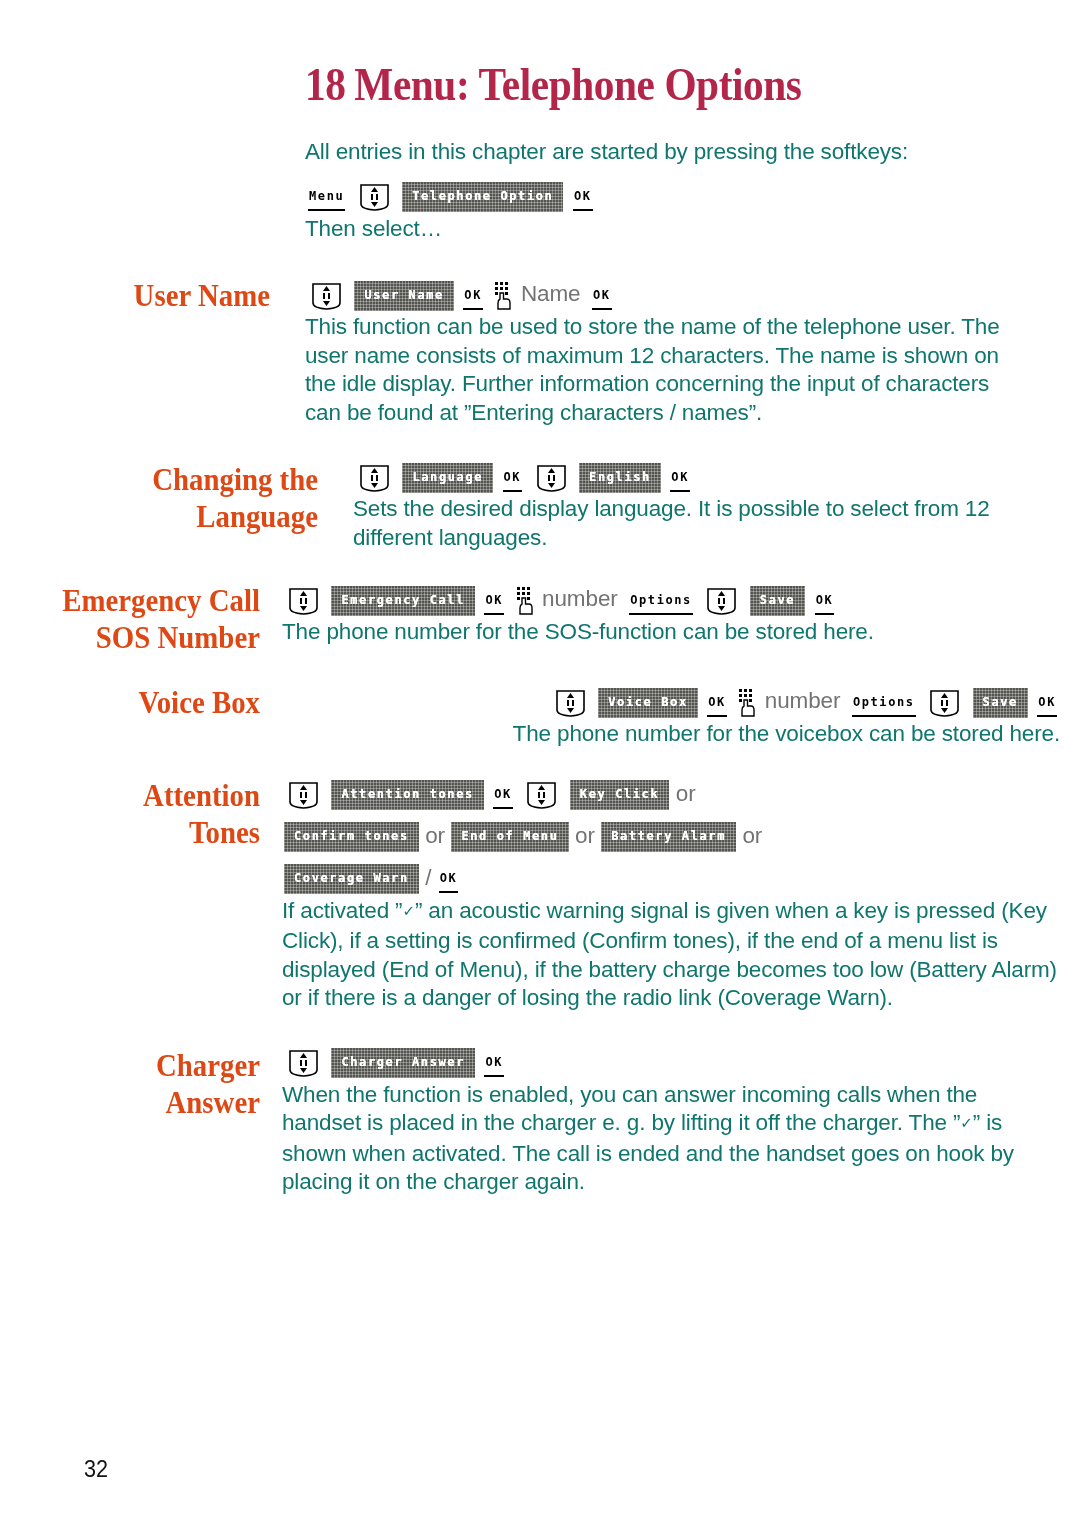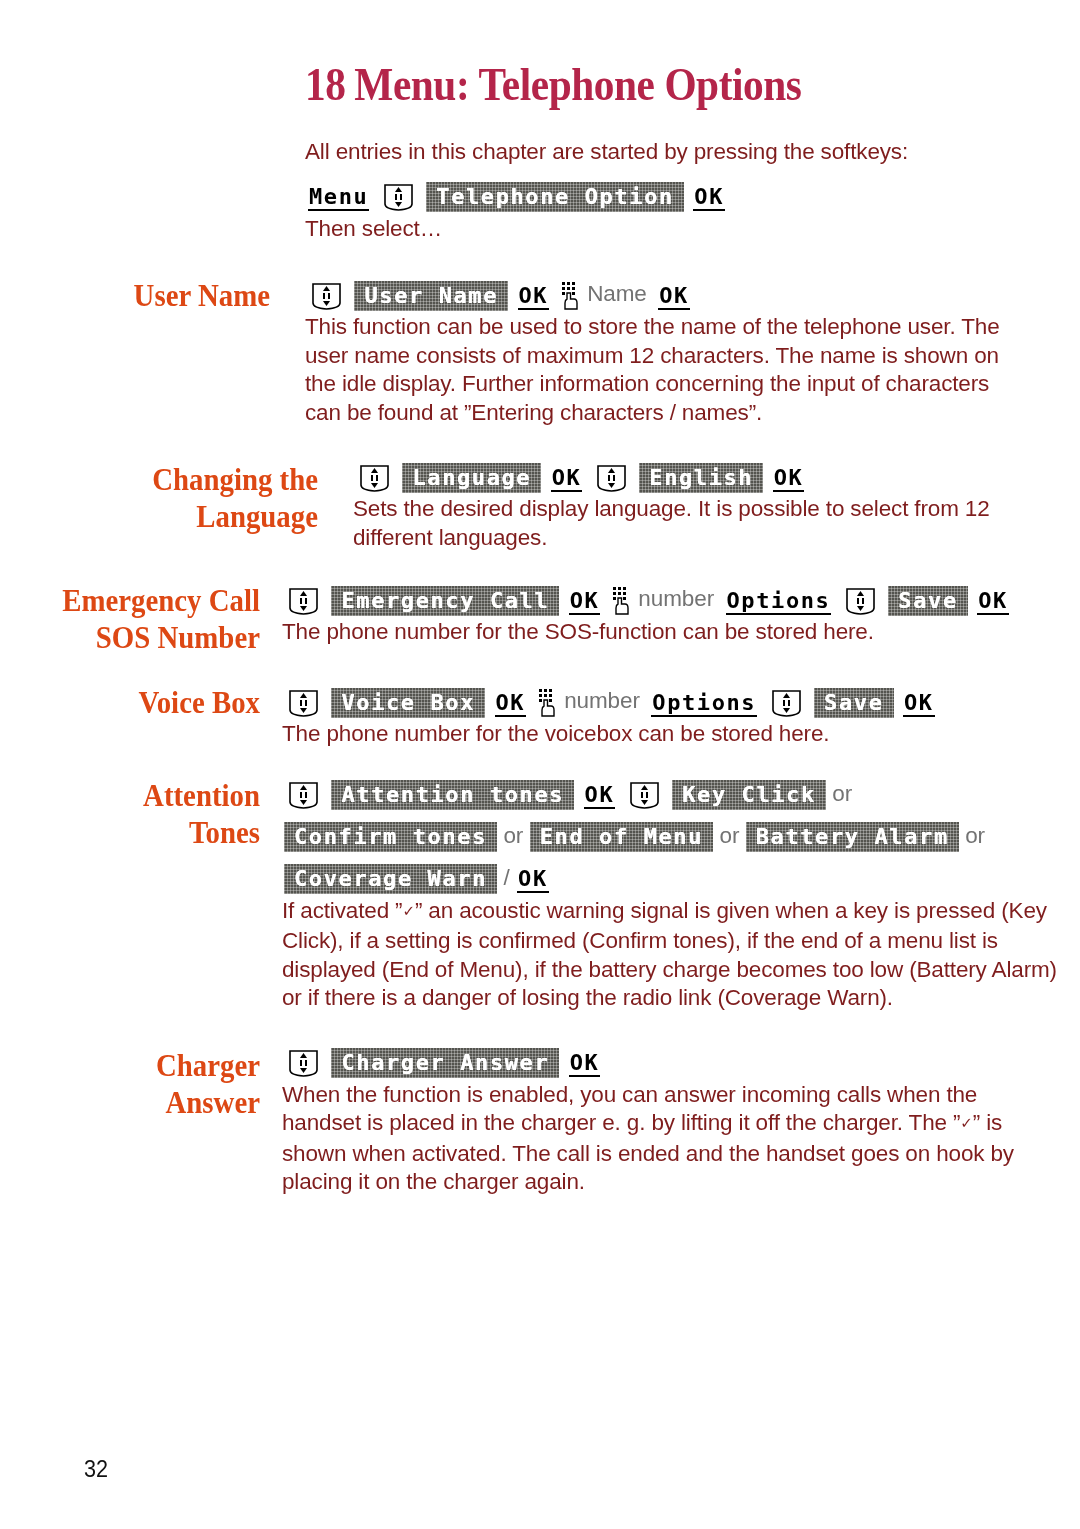--- a/index.html
+++ b/index.html
@@ -73,35 +73,35 @@
     flex: 1 1 auto;
     padding-left: 35px;
     padding-right: 60px;
   }
 
   p.para {
     margin: 0;
     font-size: 22.5px;
     line-height: 28.5px;
     letter-spacing: -0.15px;
-    color: #7f1d1d;
+    color: #0f766e;
   }
 
   .seq {
     display: block;
     white-space: normal;
     line-height: 34px;
   }
 
   
   .lcd {
     display: inline-block;
     vertical-align: middle;
     font-family: "DejaVu Sans Mono", monospace;
-    font-size: 22px;
+    font-size: 12px;
     letter-spacing: 1.6px;
     line-height: 23px;
     white-space: pre;
     position: relative;
     top: -1px;
   }
 
   
   .lcd.inv {
     color: #ffffff;
@@ -336,21 +336,21 @@
           <span class="lcd plain">OK</span>
         </div>
         <p class="para mt14">The phone number for the SOS-function can be stored here.</p>
       </div>
     </div>
 
     <div class="row" style="margin-top:28px;">
       <div class="side" style="width:260px;flex:0 0 260px;">
         <div>Voice Box</div>
       </div>
-      <div class="body-col" style="padding-left:22px;padding-right:20px;">
+      <div class="body-col" style="padding-left:22px;padding-right:20px;text-align:right;">
         <div class="seq">
           <span class="navkey">
             <svg viewBox="0 0 33 30" width="33" height="30">
                 <path d="M3 3 H30 V22 Q30 27 16.5 28 Q3 27 3 22 Z" fill="#fff" stroke="#000" stroke-width="1.6"></path>
                 <polygon points="16.5,5 13,10 20,10" fill="#000"></polygon>
                 <polygon points="16.5,25 13,20 20,20" fill="#000"></polygon>
                 <rect x="13" y="12" width="7" height="6" fill="#000"></rect>
                 <rect x="15" y="12" width="3" height="6" fill="#fff"></rect>
               </svg>
           </span>

